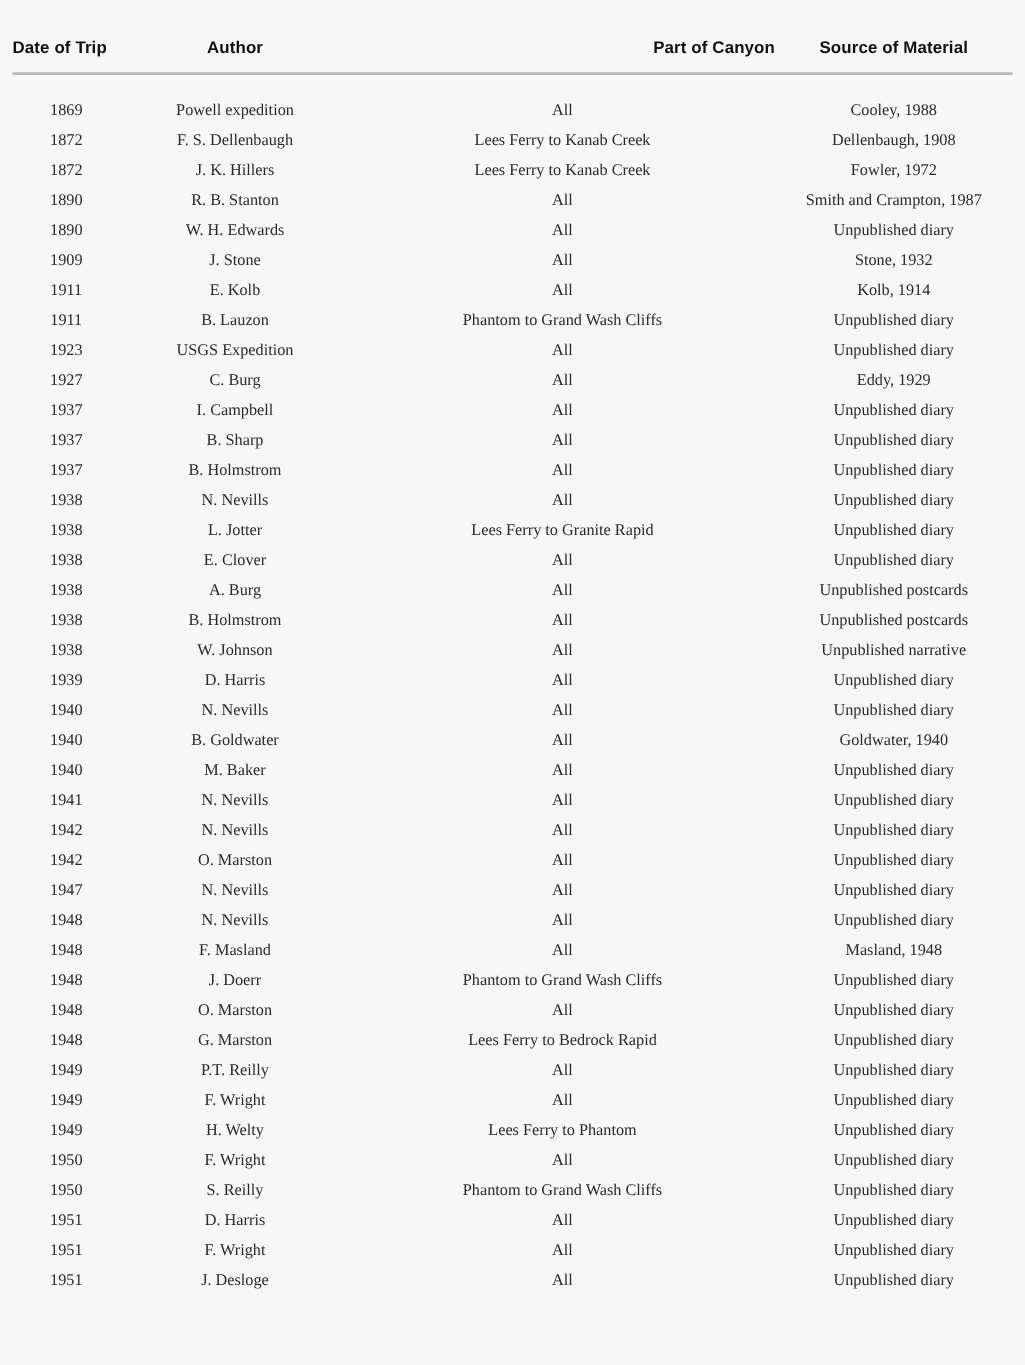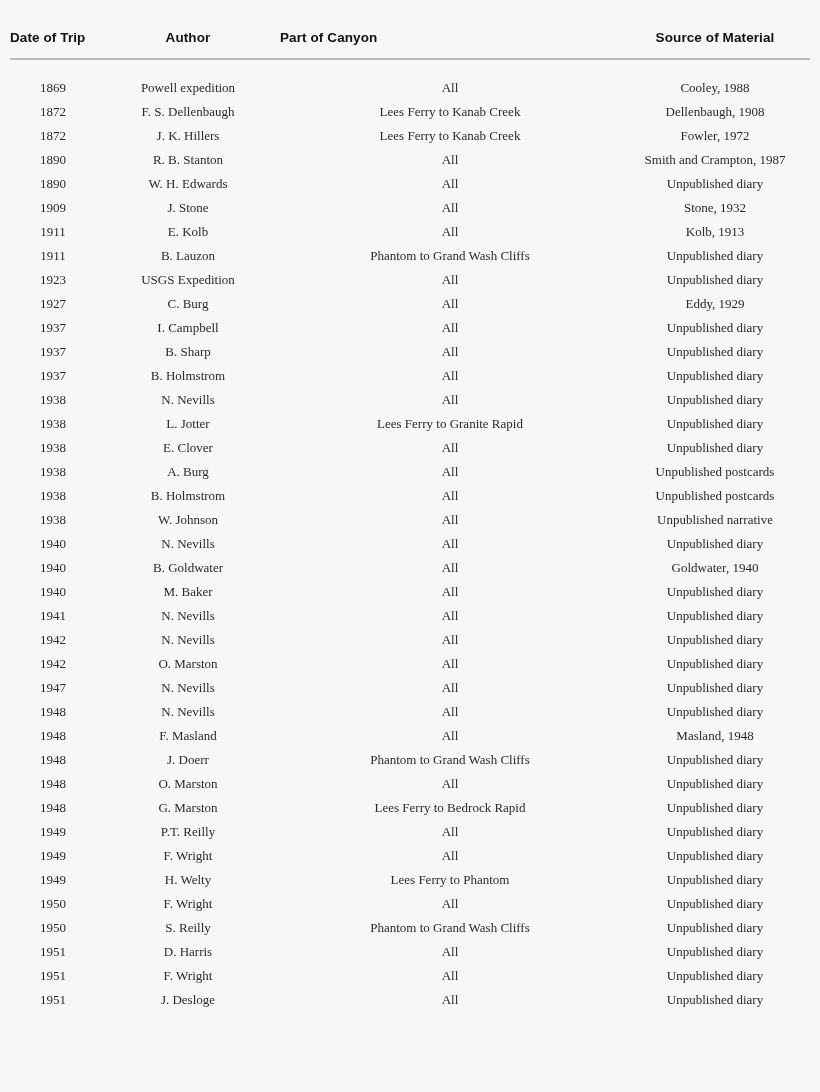--- a/index.html
+++ b/index.html
@@ -46,21 +46,21 @@
     color: #111111;
     padding: 0 0 13px 0;
     border-bottom: 2px solid #b9b9b9;
     letter-spacing: 0.1px;
     white-space: nowrap;
     vertical-align: bottom;
   }
 
   thead th.h-date   { text-align: left; }
   thead th.h-author { text-align: center; }
-  thead th.h-part   { text-align: left; }
+  thead th.h-part   { text-align: right; }
   thead th.h-source { }
 
   tbody td {
     font-family: "Liberation Serif", "DejaVu Serif", serif;
     font-size: 13px;
     color: #2a2a2a;
     text-align: center;
     height: 24px;
     line-height: 24px;
     padding: 0;
@@ -126,21 +126,21 @@
         <tr>
           <td class="cell-date">1909</td>
           <td class="cell-author">J. Stone</td>
           <td class="cell-part">All</td>
           <td class="cell-source">Stone, 1932</td>
         </tr>
         <tr>
           <td class="cell-date">1911</td>
           <td class="cell-author">E. Kolb</td>
           <td class="cell-part">All</td>
-          <td class="cell-source">Kolb, 1913</td>
+          <td class="cell-source">Kolb, 1914</td>
         </tr>
         <tr>
           <td class="cell-date">1911</td>
           <td class="cell-author">B. Lauzon</td>
           <td class="cell-part">Phantom to Grand Wash Cliffs</td>
           <td class="cell-source">Unpublished diary</td>
         </tr>
         <tr>
           <td class="cell-date">1923</td>
           <td class="cell-author">USGS Expedition</td>
@@ -201,20 +201,26 @@
           <td class="cell-part">All</td>
           <td class="cell-source">Unpublished postcards</td>
         </tr>
         <tr>
           <td class="cell-date">1938</td>
           <td class="cell-author">W. Johnson</td>
           <td class="cell-part">All</td>
           <td class="cell-source">Unpublished narrative</td>
         </tr>
         <tr>
+          <td class="cell-date">1939</td>
+          <td class="cell-author">D. Harris</td>
+          <td class="cell-part">All</td>
+          <td class="cell-source">Unpublished diary</td>
+        </tr>
+        <tr>
           <td class="cell-date">1940</td>
           <td class="cell-author">N. Nevills</td>
           <td class="cell-part">All</td>
           <td class="cell-source">Unpublished diary</td>
         </tr>
         <tr>
           <td class="cell-date">1940</td>
           <td class="cell-author">B. Goldwater</td>
           <td class="cell-part">All</td>
           <td class="cell-source">Goldwater, 1940</td>

